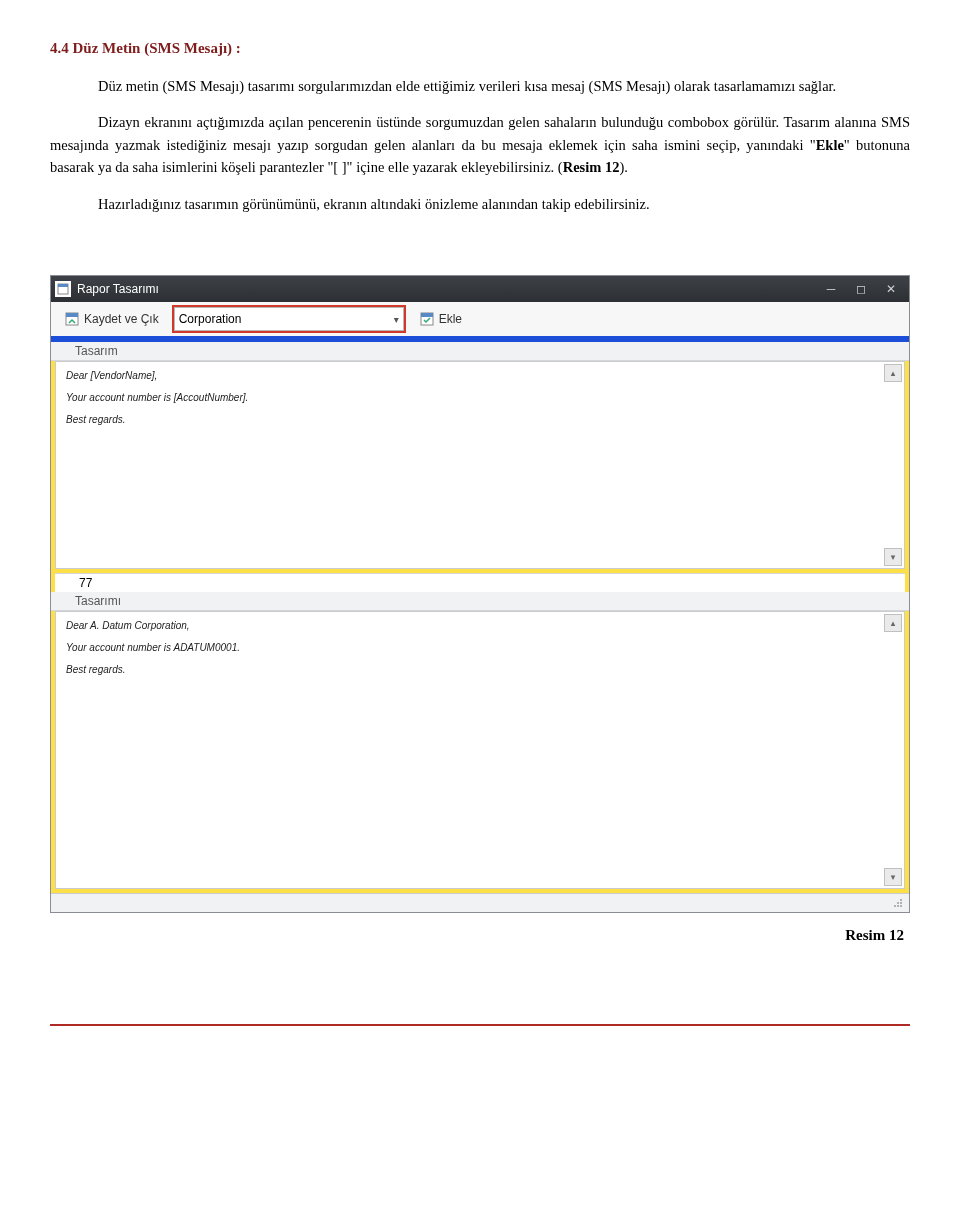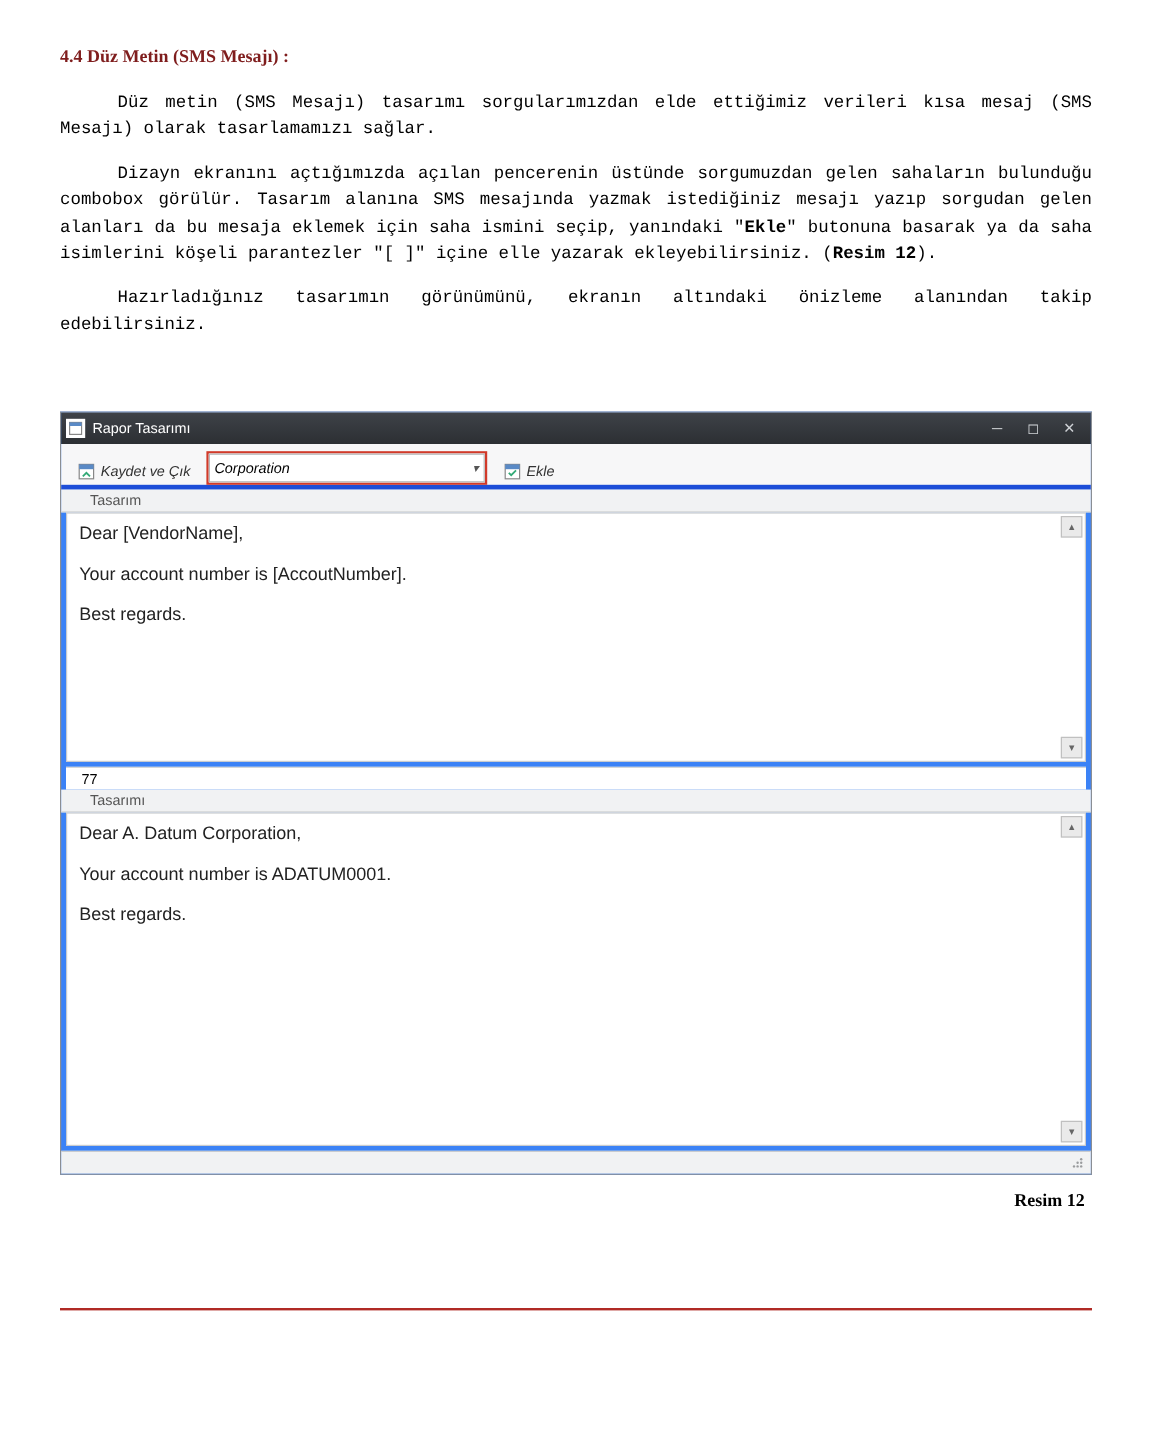--- a/index.html
+++ b/index.html
@@ -16,29 +16,28 @@
     font-size: 15px;
     margin-bottom: 18px;
     color: #7f1d1d;
   }
   .para {
     font-size: 14.5px;
     line-height: 1.55;
     margin: 0 0 14px 0;
     text-indent: 48px;
     text-align: justify;
-    font-family: Liberation Mono, monospace;
   }
   .bold { font-weight: bold; }
 
   
   .app-window {
     margin-top: 60px;
     border: 1px solid #8a8e94;
-    background: #3b82f6;
+    background: #fde047;
     font-family: 'Segoe UI', Tahoma, sans-serif;
     font-size: 13px;
   }
   .titlebar {
     background: linear-gradient(#3e4248, #2c2f33);
     color: #fff;
     display: flex;
     align-items: center;
     height: 26px;
     padding: 0 4px;
@@ -60,27 +59,26 @@
   .win-btns { display: flex; gap: 2px; }
   .win-btn {
     width: 28px; height: 18px;
     color: #cfd2d6;
     display: flex; align-items: center; justify-content: center;
     font-size: 12px;
     cursor: pointer;
   }
   .toolbar {
     background: #f7f7f8;
-    border-bottom: 4px solid #1d4ed8;
-    display: flex;
-    align-items: flex-end;
+    border-bottom: 6px solid #1d4ed8;
+    display: flex;
+    align-items: center;
     height: 34px;
     padding: 0 6px;
     gap: 6px;
-    font-style: italic;
   }
   .tb-btn {
     display: flex;
     align-items: center;
     gap: 4px;
     padding: 2px 6px;
     color: #333;
     font-size: 12px;
     cursor: pointer;
     border: 1px solid transparent;
@@ -122,39 +120,40 @@
   .editor {
     background: #fff;
     border: 1px solid #c9cbce;
     margin: 0 4px 4px 4px;
     position: relative;
   }
   .editor-content {
     padding: 8px 10px;
     min-height: 190px;
     font-family: 'Segoe UI', Tahoma, sans-serif;
-    font-size: 15px;
+    font-size: 10px;
     color: #222;
     white-space: pre-wrap;
+    font-style: italic;
   }
   .editor .scroll-up, .editor .scroll-down {
     position: absolute;
     right: 2px;
     width: 16px; height: 16px;
     background: #eaeaea;
     border: 1px solid #c0c0c0;
     font-size: 9px;
     display: flex; align-items:center; justify-content:center;
     color: #666;
   }
   .editor .scroll-up { top: 2px; }
   .editor .scroll-down { bottom: 2px; }
   .counter-row {
     border-top: 1px solid #d4d6d8;
-    padding: 2px 13px;
+    padding: 2px 24px;
     font-size: 12px;
     background: #fff;
     margin: 0 4px;
   }
   .status-bar {
     height: 18px;
     background: #f1f2f3;
     border-top: 1px solid #c9cbce;
     display: flex;
     justify-content: flex-end;

